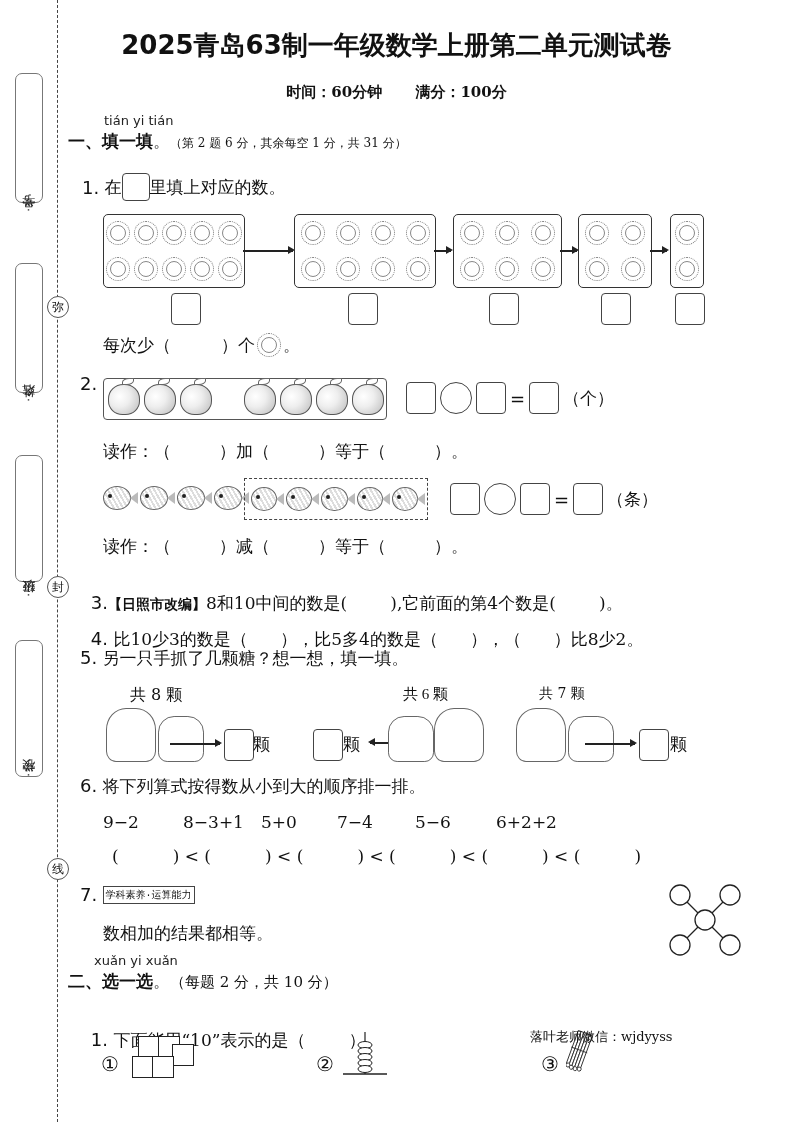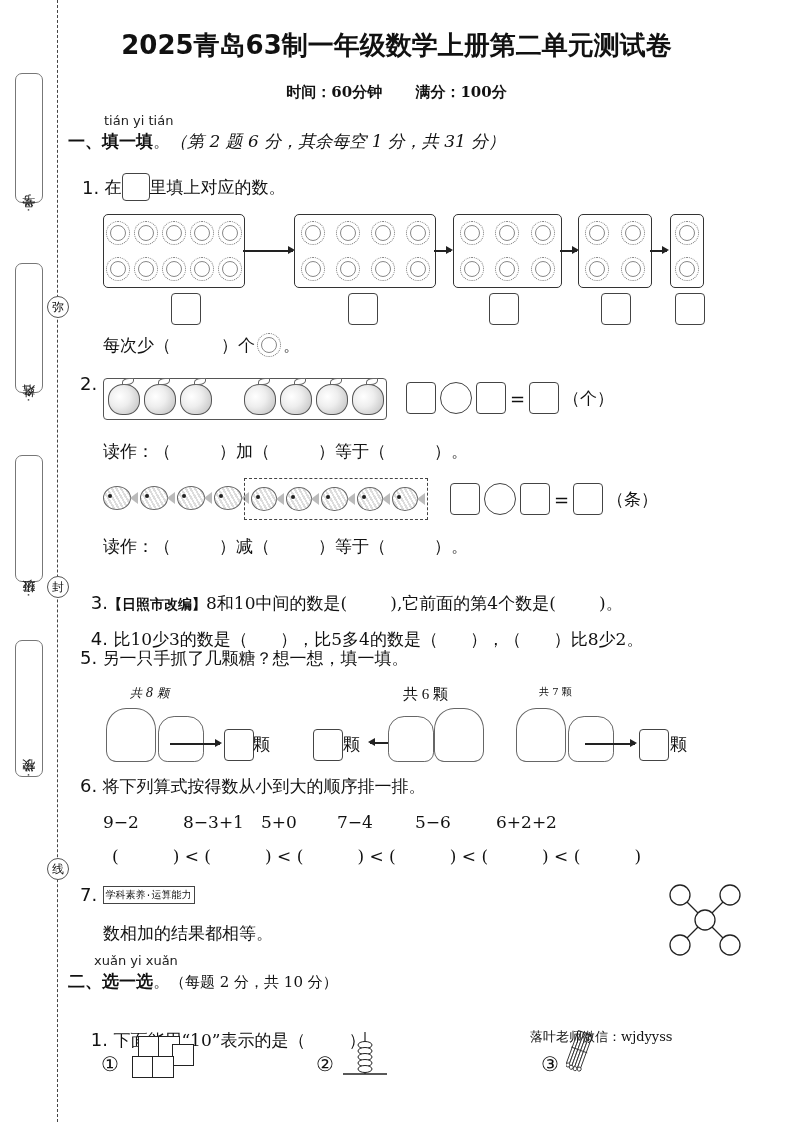--- a/index.html
+++ b/index.html
@@ -58,21 +58,21 @@
 <div class="abs seal" style="top:858px;">线</div>
 
 <div class="abs title">2025青岛63制一年级数学上册第二单元测试卷</div>
 <div class="abs sub">
   <span>时间：60分钟</span>
   <span>满分：100分</span>
 </div>
 
 <div class="abs pinyin" style="left:104px;top:113px;">tián yi tián</div>
 <div class="abs sec" style="left:68px;top:130px;">
-  <b>一、</b><b>填一填</b><span>。</span><span style="font-size:17px;font-style:italic;">（第 2 题 6 分，其余每空 1 分，共 31 分）</span>
+  <b>一、</b><b>填一填</b><span>。</span><span style="font-size:12px;">（第 2 题 6 分，其余每空 1 分，共 31 分）</span>
 </div>
 
 <div class="abs q" style="left:82px;top:173px;display:flex;align-items:center;">
   <span class="qn">1.</span>&nbsp;<span>在</span><span class="box" style="width:26px;height:26px;"></span><span>里填上对应的数。</span>
 </div>
 
 <div class="abs sunbox" style="left:103px;top:214px;width:140px;height:72px;grid-template-columns:repeat(5,1fr);grid-template-rows:1fr 1fr;">
   <div class="sun"></div>
     <div class="sun"></div>
     <div class="sun"></div>
@@ -184,37 +184,37 @@
 </div>
 
 <div class="abs q" style="left:80px;top:608px;white-space:pre;">
   <span class="qn">4.</span> <span>比10少3的数是（      ），比5多4的数是（      ），（      ）比8少2。</span>
 </div>
 
 <div class="abs q" style="left:80px;top:647px;">
   <span class="qn">5.</span> <span>另一只手抓了几颗糖？想一想，填一填。</span>
 </div>
 
-<div class="abs" style="left:130px;top:685px;font-size:12px;font-style:italic;">共 8 颗</div>
+<div class="abs" style="left:130px;top:685px;font-size:16px;">共 8 颗</div>
 <div class="abs" style="left:106px;top:708px;"><span class="hand"></span></div>
 <div class="abs" style="left:158px;top:716px;"><span class="fist"></span></div>
 <div class="abs arrow" style="left:170px;top:743px;width:50px;"></div>
 <div class="abs box" style="left:224px;top:729px;width:28px;height:30px;"></div>
 <div class="abs q" style="left:253px;top:733px;">颗</div>
 
 <div class="abs" style="left:403px;top:685px;font-size:15px;font-family:Liberation Serif, serif;">共 6 颗</div>
 <div class="abs box" style="left:313px;top:729px;width:28px;height:30px;"></div>
 <div class="abs q" style="left:343px;top:733px;">颗</div>
 <div class="abs" style="left:370px;top:742px;width:52px;height:1.5px;background:#222;">
     <span style="position:absolute;left:-2px;top:-4px;border-right:7px solid #222;border-top:4.5px solid transparent;border-bottom:4.5px solid transparent;"></span>
   </div>
 <div class="abs" style="left:388px;top:716px;"><span class="fist"></span></div>
 <div class="abs" style="left:434px;top:708px;"><span class="hand"></span></div>
 
-<div class="abs" style="left:539px;top:685px;font-size:10px;">共 7 颗</div>
+<div class="abs" style="left:539px;top:685px;font-size:14px;">共 7 颗</div>
 <div class="abs" style="left:516px;top:708px;"><span class="hand"></span></div>
 <div class="abs" style="left:568px;top:716px;"><span class="fist"></span></div>
 <div class="abs arrow" style="left:585px;top:743px;width:50px;"></div>
 <div class="abs box" style="left:639px;top:729px;width:28px;height:30px;"></div>
 <div class="abs q" style="left:670px;top:733px;">颗</div>
 
 <div class="abs q" style="left:80px;top:775px;">
   <span class="qn">6.</span> <span>将下列算式按得数从小到大的顺序排一排。</span>
 </div>
 <div class="abs" style="left:103px;top:812px;width:500px;font-size:17px;">

